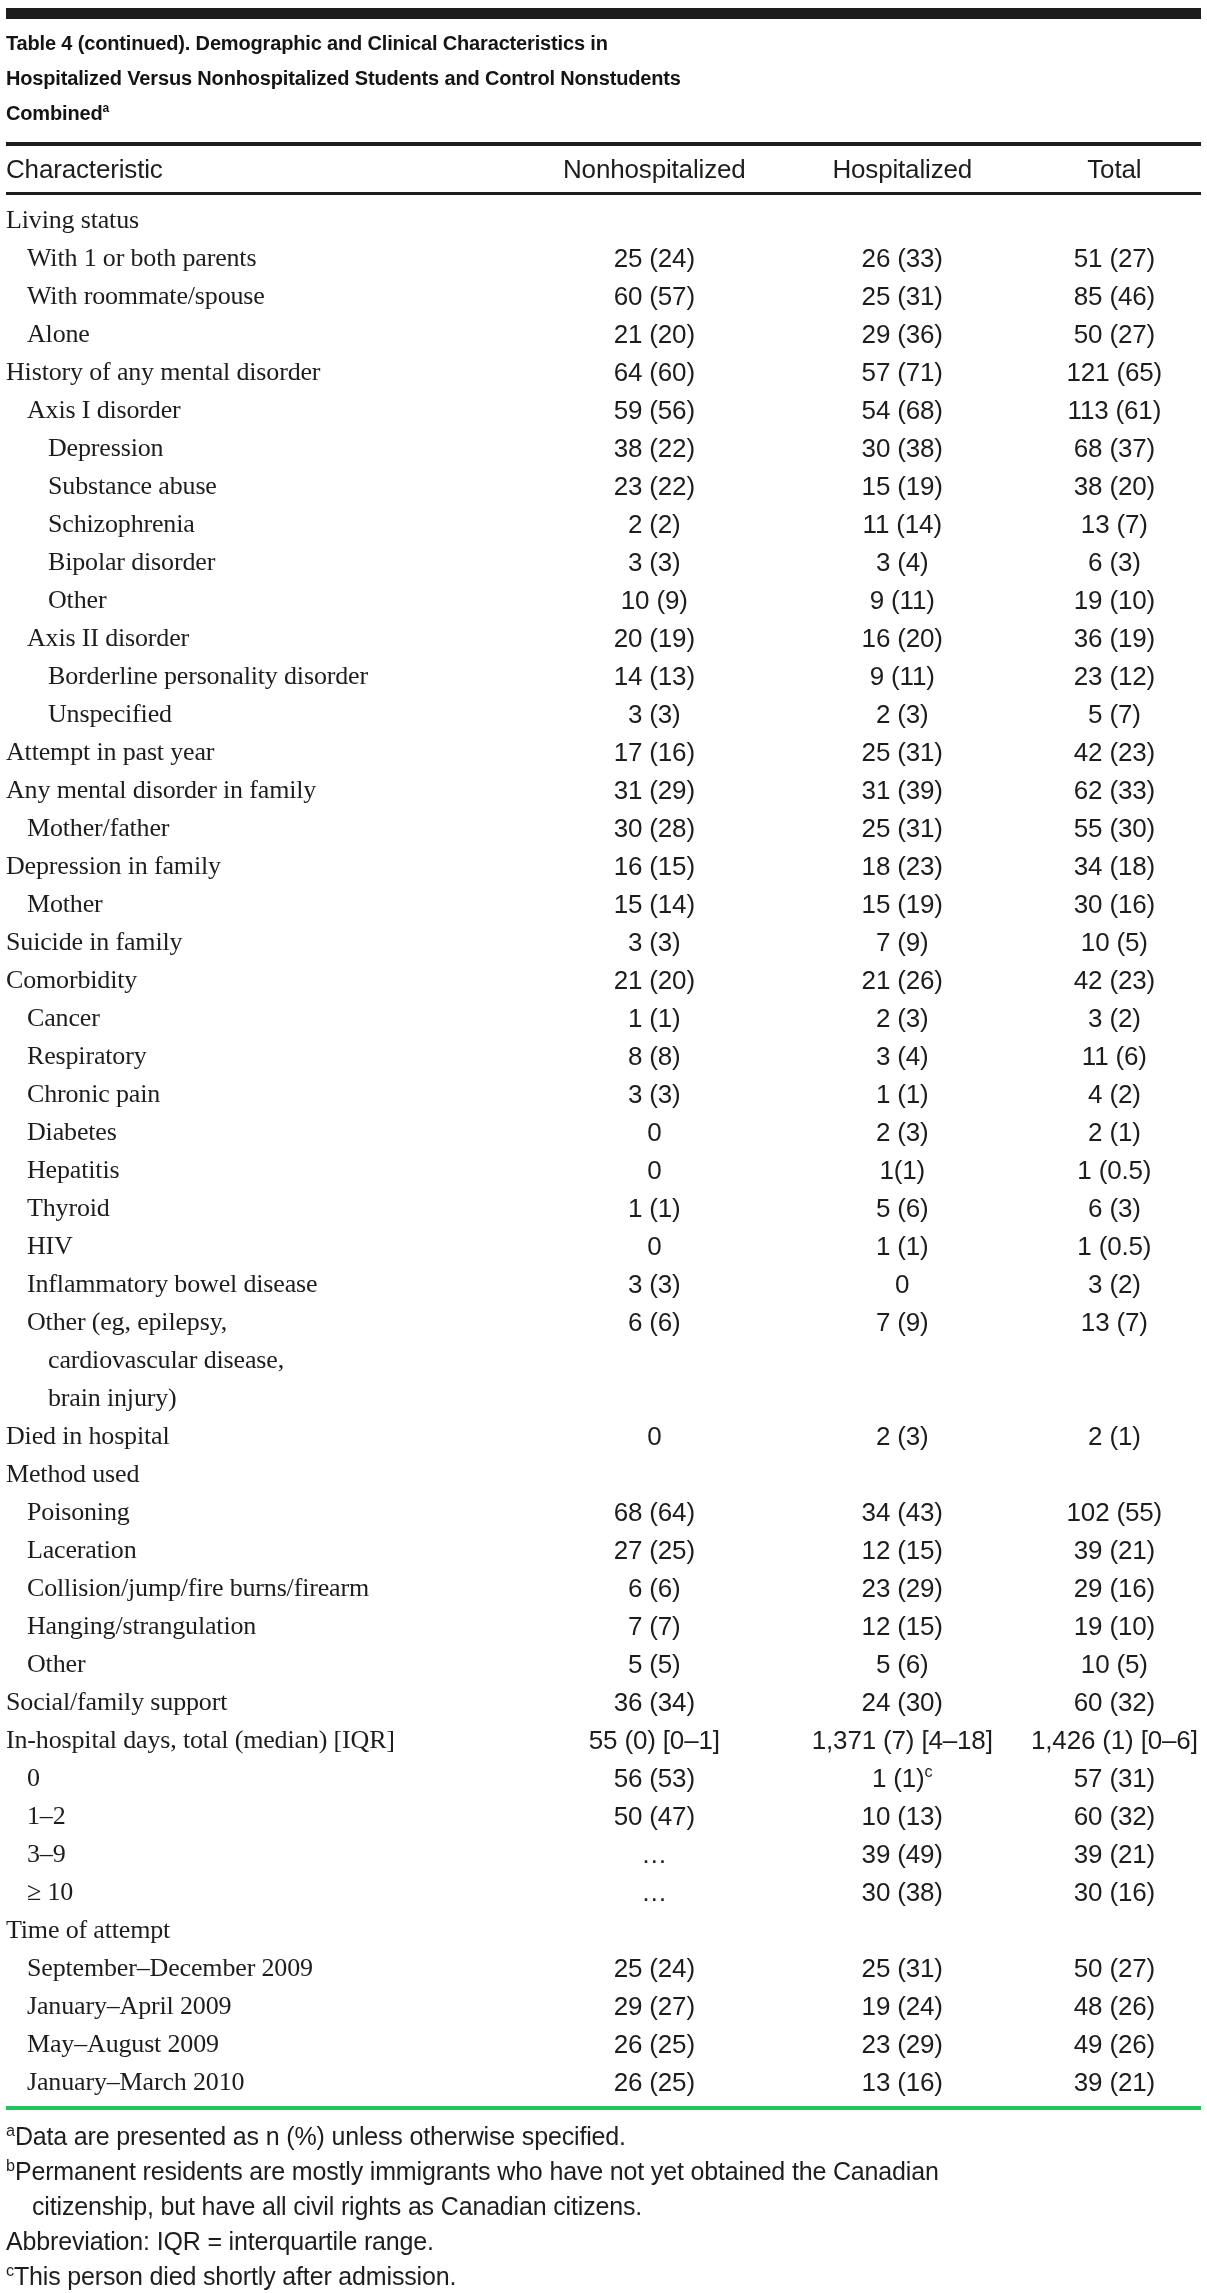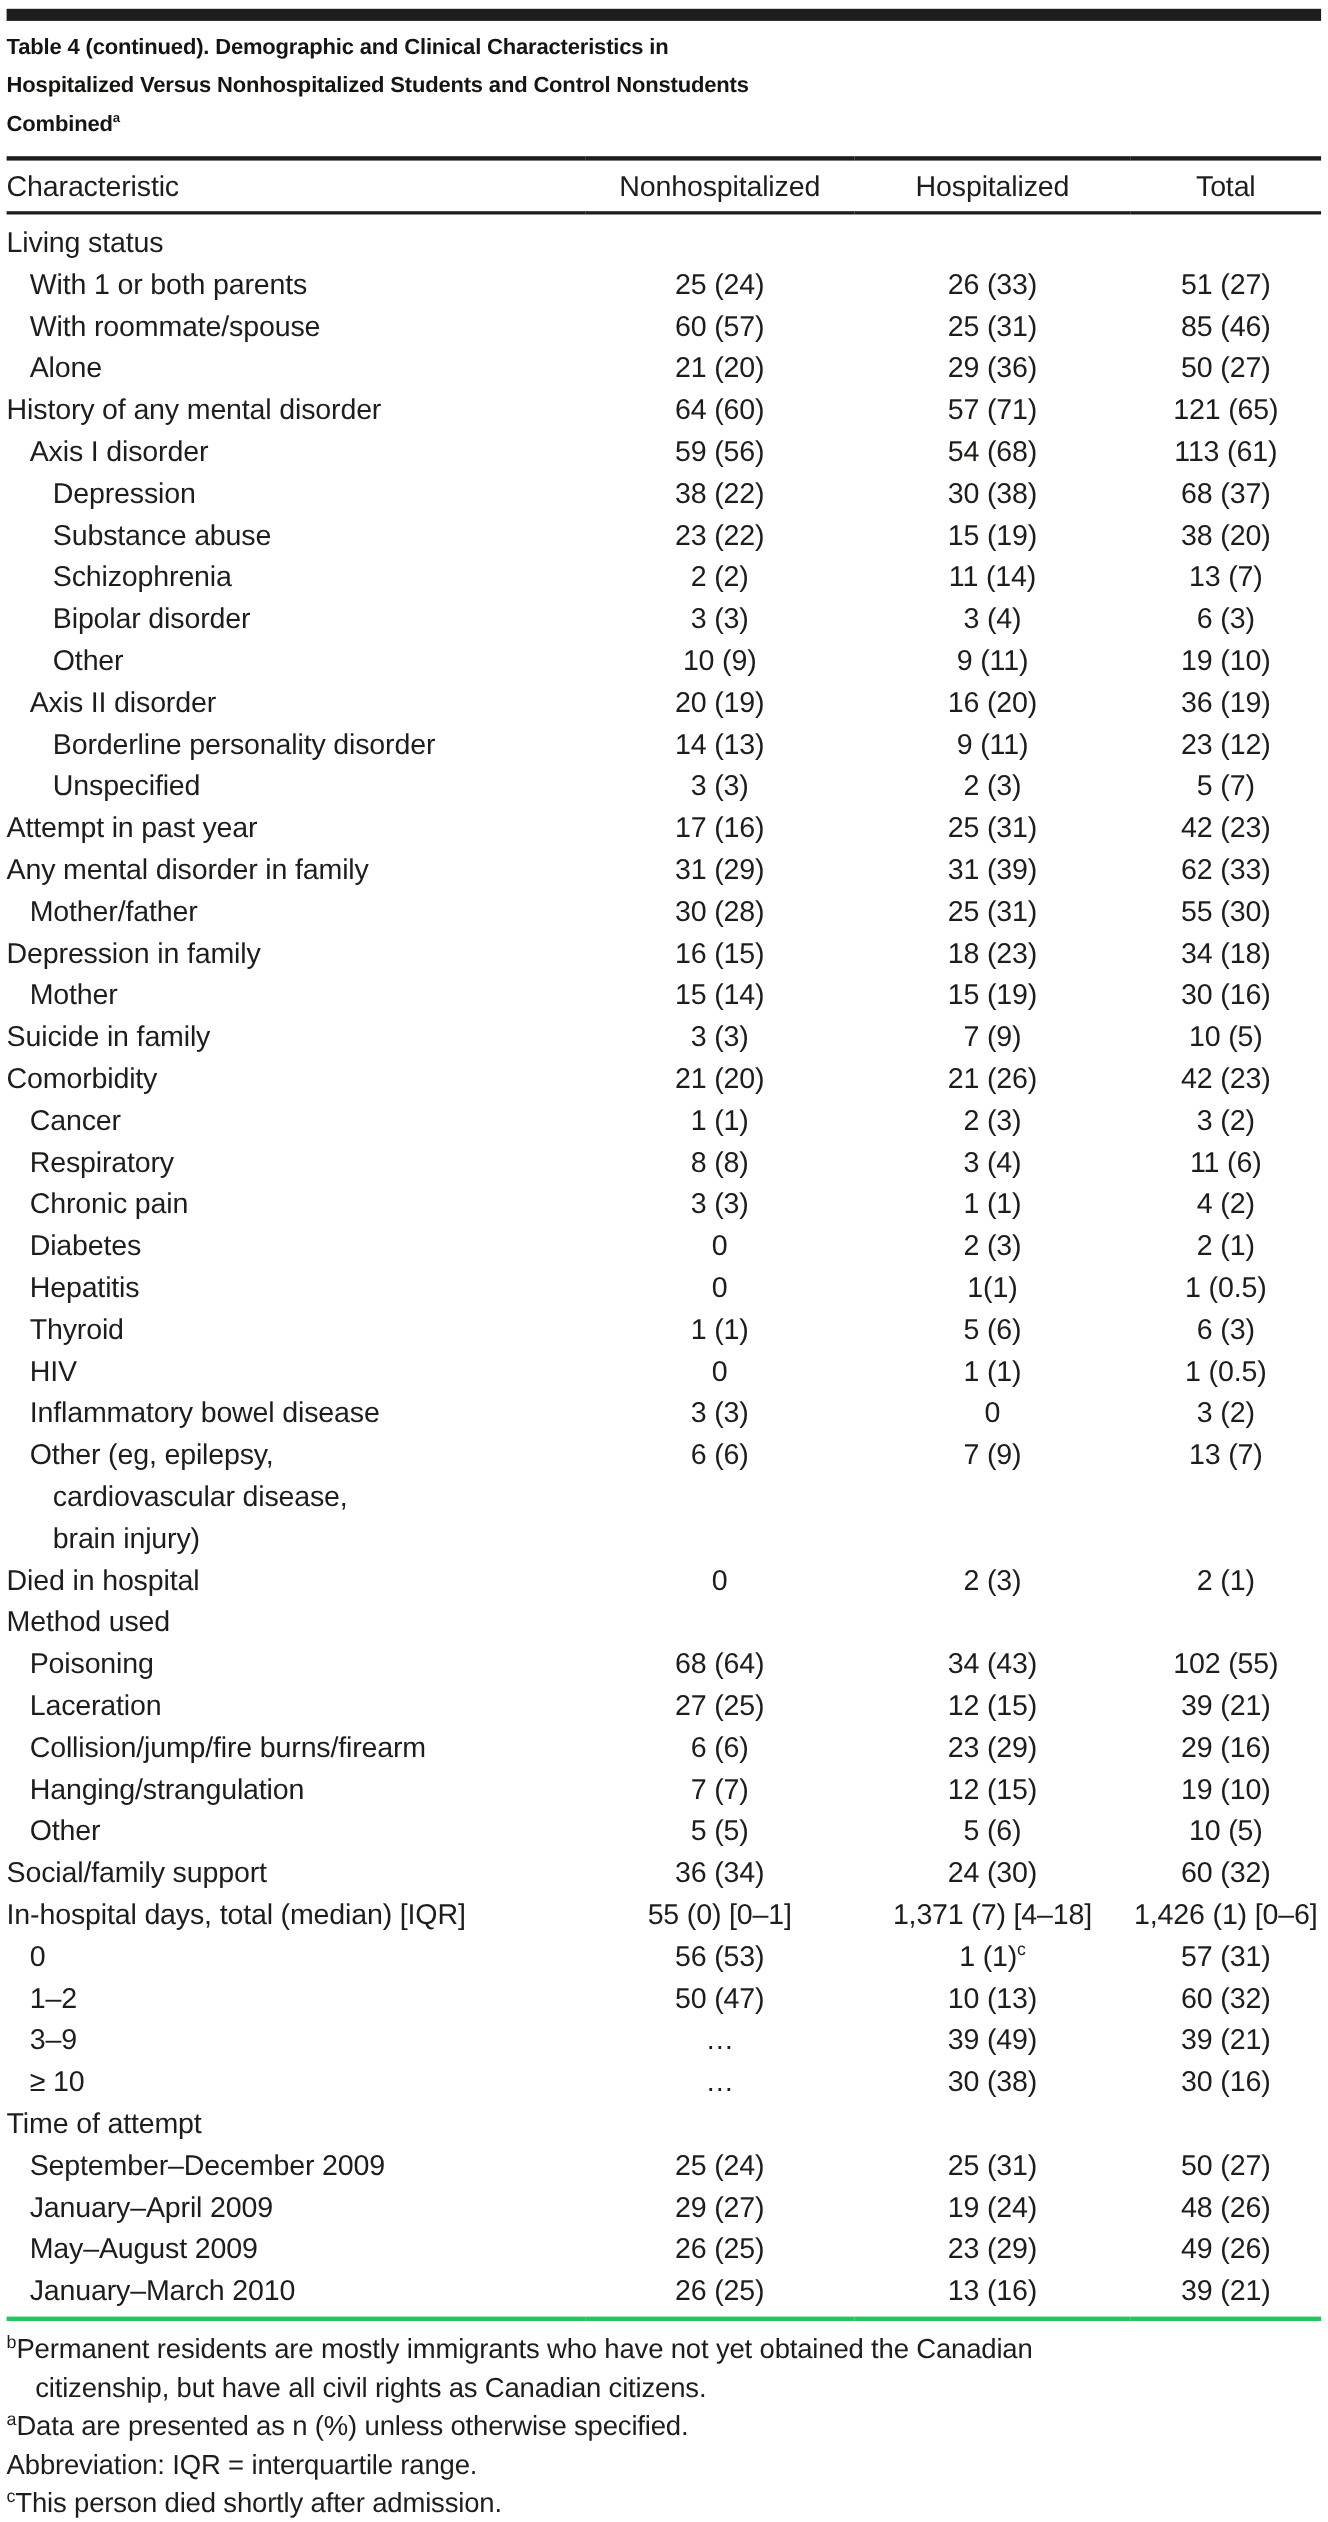--- a/index.html
+++ b/index.html
@@ -45,21 +45,21 @@
   th.c-label { text-align: left; }
   th.c-val, td.c-val { text-align: center; }
   tbody td {
     padding: 0;
     vertical-align: top;
     line-height: 38px;
   }
   tbody tr:first-child td { padding-top: 6px; }
   tbody tr:last-child td { padding-bottom: 5px; }
   td.c-val sup { font-size: 0.62em; line-height: 0; }
-  .lbl { display: block; white-space: pre-line; }
+  .lbl { display: block; white-space: pre-line; font-family: Liberation Serif, serif; }
   .ind0 { padding-left: 21px; text-indent: -21px; }
   .ind1 { padding-left: 42px; text-indent: -21px; }
   .ind2 { padding-left: 63px; text-indent: -21px; }
   .footnotes {
     font-size: 25px;
     line-height: 35px;
     margin-top: 9px;
   }
   .footnote {
     padding-left: 26px;
@@ -477,20 +477,20 @@
             <span class="lbl ind1">January–March 2010</span>
           </td>
           <td class="c-val">26 (25)</td>
           <td class="c-val">13 (16)</td>
           <td class="c-val">39 (21)</td>
         </tr>
       </tbody>
   </table>
 
   <div class="footnotes" id="footnotes">
+      <div class="footnote"><sup>a</sup>Data are presented as n (%) unless otherwise specified.</div>
       <div class="footnote"><sup>b</sup>Permanent residents are mostly immigrants who have not yet obtained the Canadian
 citizenship, but have all civil rights as Canadian citizens.</div>
-      <div class="footnote"><sup>a</sup>Data are presented as n (%) unless otherwise specified.</div>
       <div class="footnote">Abbreviation: IQR = interquartile range.</div>
       <div class="footnote"><sup>c</sup>This person died shortly after admission.</div>
     </div>
 
 </div>
 
 </body></html>

